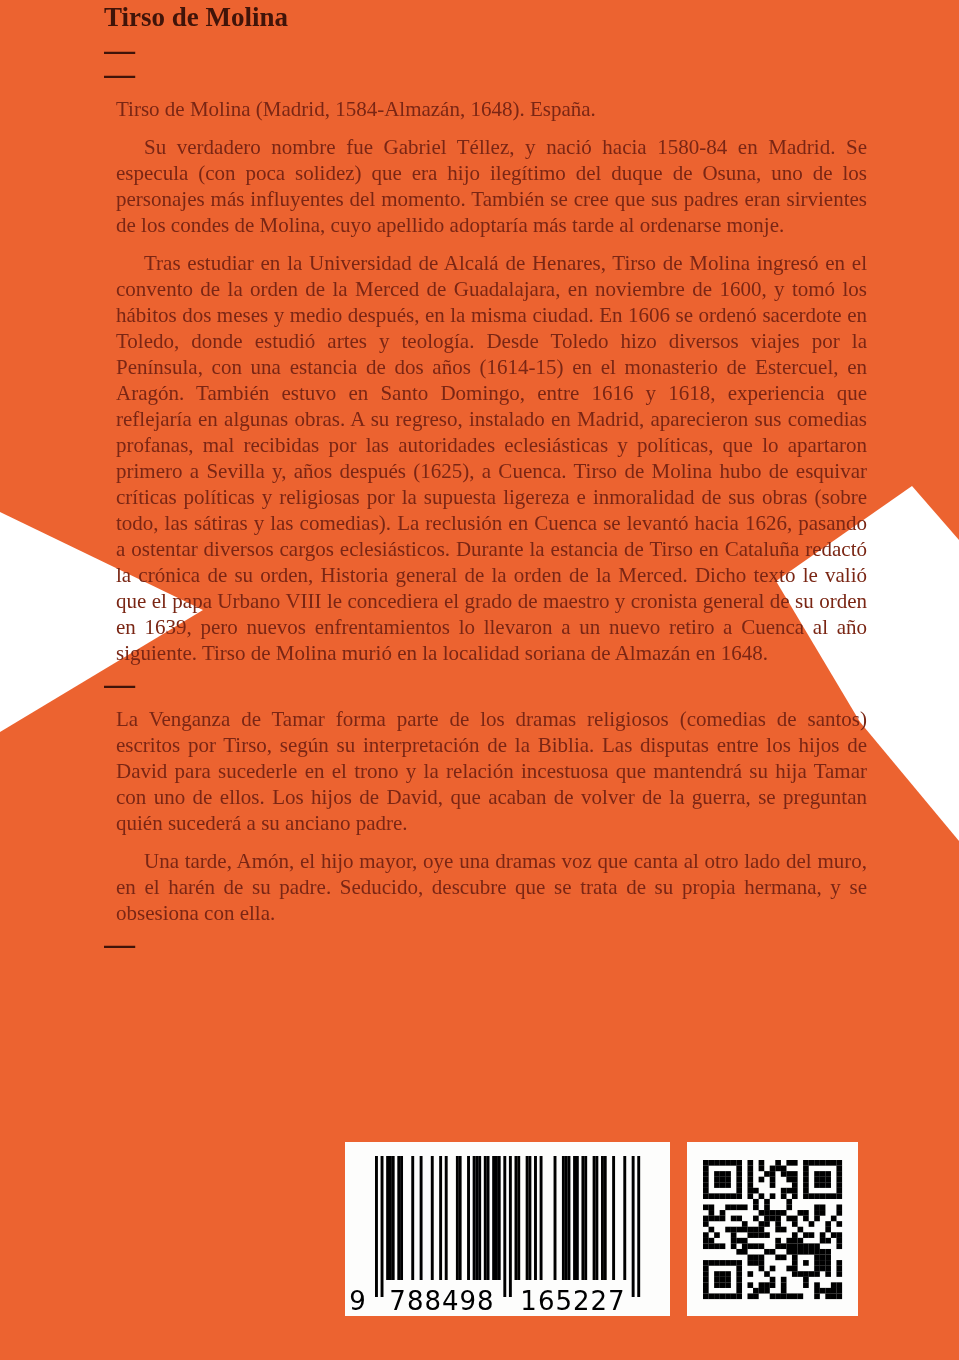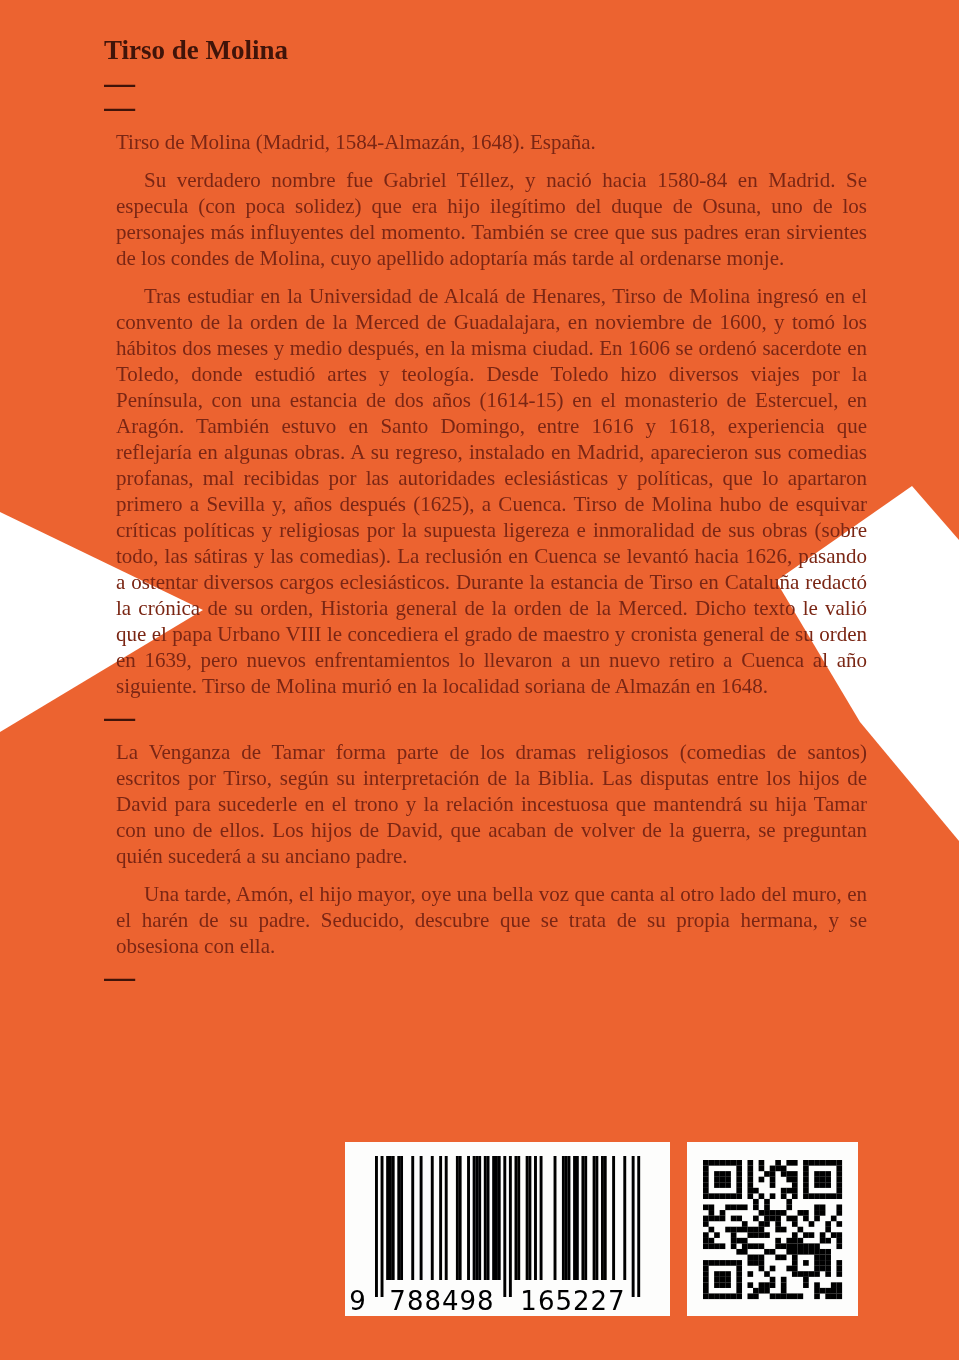--- a/index.html
+++ b/index.html
@@ -3,21 +3,21 @@
 <meta charset="utf-8">
 <style>
   html,body{margin:0;padding:0;background:#888;}
   .page{
     position:relative;width:959px;height:1360px;overflow:hidden;
     background:var(--background,#EC6330);
     font-family:"Liberation Serif","DejaVu Serif",serif;
   }
   .shapes{position:absolute;inset:0;z-index:0;}
   .shapes polygon{fill:var(--shape,#ffffff);}
-  .content{position:absolute;left:104px;top:0;width:775px;z-index:2;padding-top:33px;}
+  .content{position:absolute;left:104px;top:0;width:775px;z-index:2;}
   .author,.title{
     margin:0;color:var(--title-text,#401409);
     font-size:27px;line-height:34px;font-weight:bold;
   }
   .title{margin-top:8px;}
   .dash{
     height:16px;line-height:12px;font-size:31px;font-weight:bold;
     overflow:hidden;color:var(--title-text,#401409);user-select:none;
   }
   .dash.d1{margin-top:10px;}
@@ -61,21 +61,21 @@
     <div class="bodytext bio">
       <p>Tirso de Molina (Madrid, 1584-Almazán, 1648). España.</p>
       <p class="indent">Su verdadero nombre fue Gabriel Téllez, y nació hacia 1580-84 en Madrid. Se especula (con poca solidez) que era hijo ilegítimo del duque de Osuna, uno de los personajes más influyentes del momento. También se cree que sus padres eran sirvientes de los condes de Molina, cuyo apellido adoptaría más tarde al ordenarse monje.</p>
       <p class="indent">Tras estudiar en la Universidad de Alcalá de Henares, Tirso de Molina ingresó en el convento de la orden de la Merced de Guadalajara, en noviembre de 1600, y tomó los hábitos dos meses y medio después, en la misma ciudad. En 1606 se ordenó sacerdote en Toledo, donde estudió artes y teología. Desde Toledo hizo diversos viajes por la Península, con una estancia de dos años (1614-15) en el monasterio de Estercuel, en Aragón. También estuvo en Santo Domingo, entre 1616 y 1618, experiencia que reflejaría en algunas obras. A su regreso, instalado en Madrid, aparecieron sus comedias profanas, mal recibidas por las autoridades eclesiásticas y políticas, que lo apartaron primero a Sevilla y, años después (1625), a Cuenca. Tirso de Molina hubo de esquivar críticas políticas y religiosas por la supuesta ligereza e inmoralidad de sus obras (sobre todo, las sátiras y las comedias). La reclusión en Cuenca se levantó hacia 1626, pasando a ostentar diversos cargos eclesiásticos. Durante la estancia de Tirso en Cataluña redactó la crónica de su orden, Historia general de la orden de la Merced. Dicho texto le valió que el papa Urbano VIII le concediera el grado de maestro y cronista general de su orden en 1639, pero nuevos enfrentamientos lo llevaron a un nuevo retiro a Cuenca al año siguiente. Tirso de Molina murió en la localidad soriana de Almazán en 1648.</p>
     </div>
 
     <div class="dash d3">—</div>
 
     <div class="bodytext synopsis">
       <p>La Venganza de Tamar forma parte de los dramas religiosos (comedias de santos) escritos por Tirso, según su interpretación de la Biblia. Las disputas entre los hijos de David para sucederle en el trono y la relación incestuosa que mantendrá su hija Tamar con uno de ellos. Los hijos de David, que acaban de volver de la guerra, se preguntan quién sucederá a su anciano padre.</p>
-      <p class="indent">Una tarde, Amón, el hijo mayor, oye una bella voz que canta al otro lado del muro, en el harén de su padre. Seducido, descubre que se trata de su propia hermana, y se obsesiona con ella.</p>
+      <p class="indent">Una tarde, Amón, el hijo mayor, oye una dramas voz que canta al otro lado del muro, en el harén de su padre. Seducido, descubre que se trata de su propia hermana, y se obsesiona con ella.</p>
     </div>
 
     <div class="dash d4">—</div>
   </div>
 
   <div class="panel barcode-panel">
     <svg id="barcode-svg" width="325" height="174" viewBox="0 0 325 174">
         <rect x="30.00" y="14" width="2.91" height="141"></rect>
         <rect x="35.58" y="14" width="2.91" height="141"></rect>
         <rect x="41.16" y="14" width="2.91" height="124"></rect>

